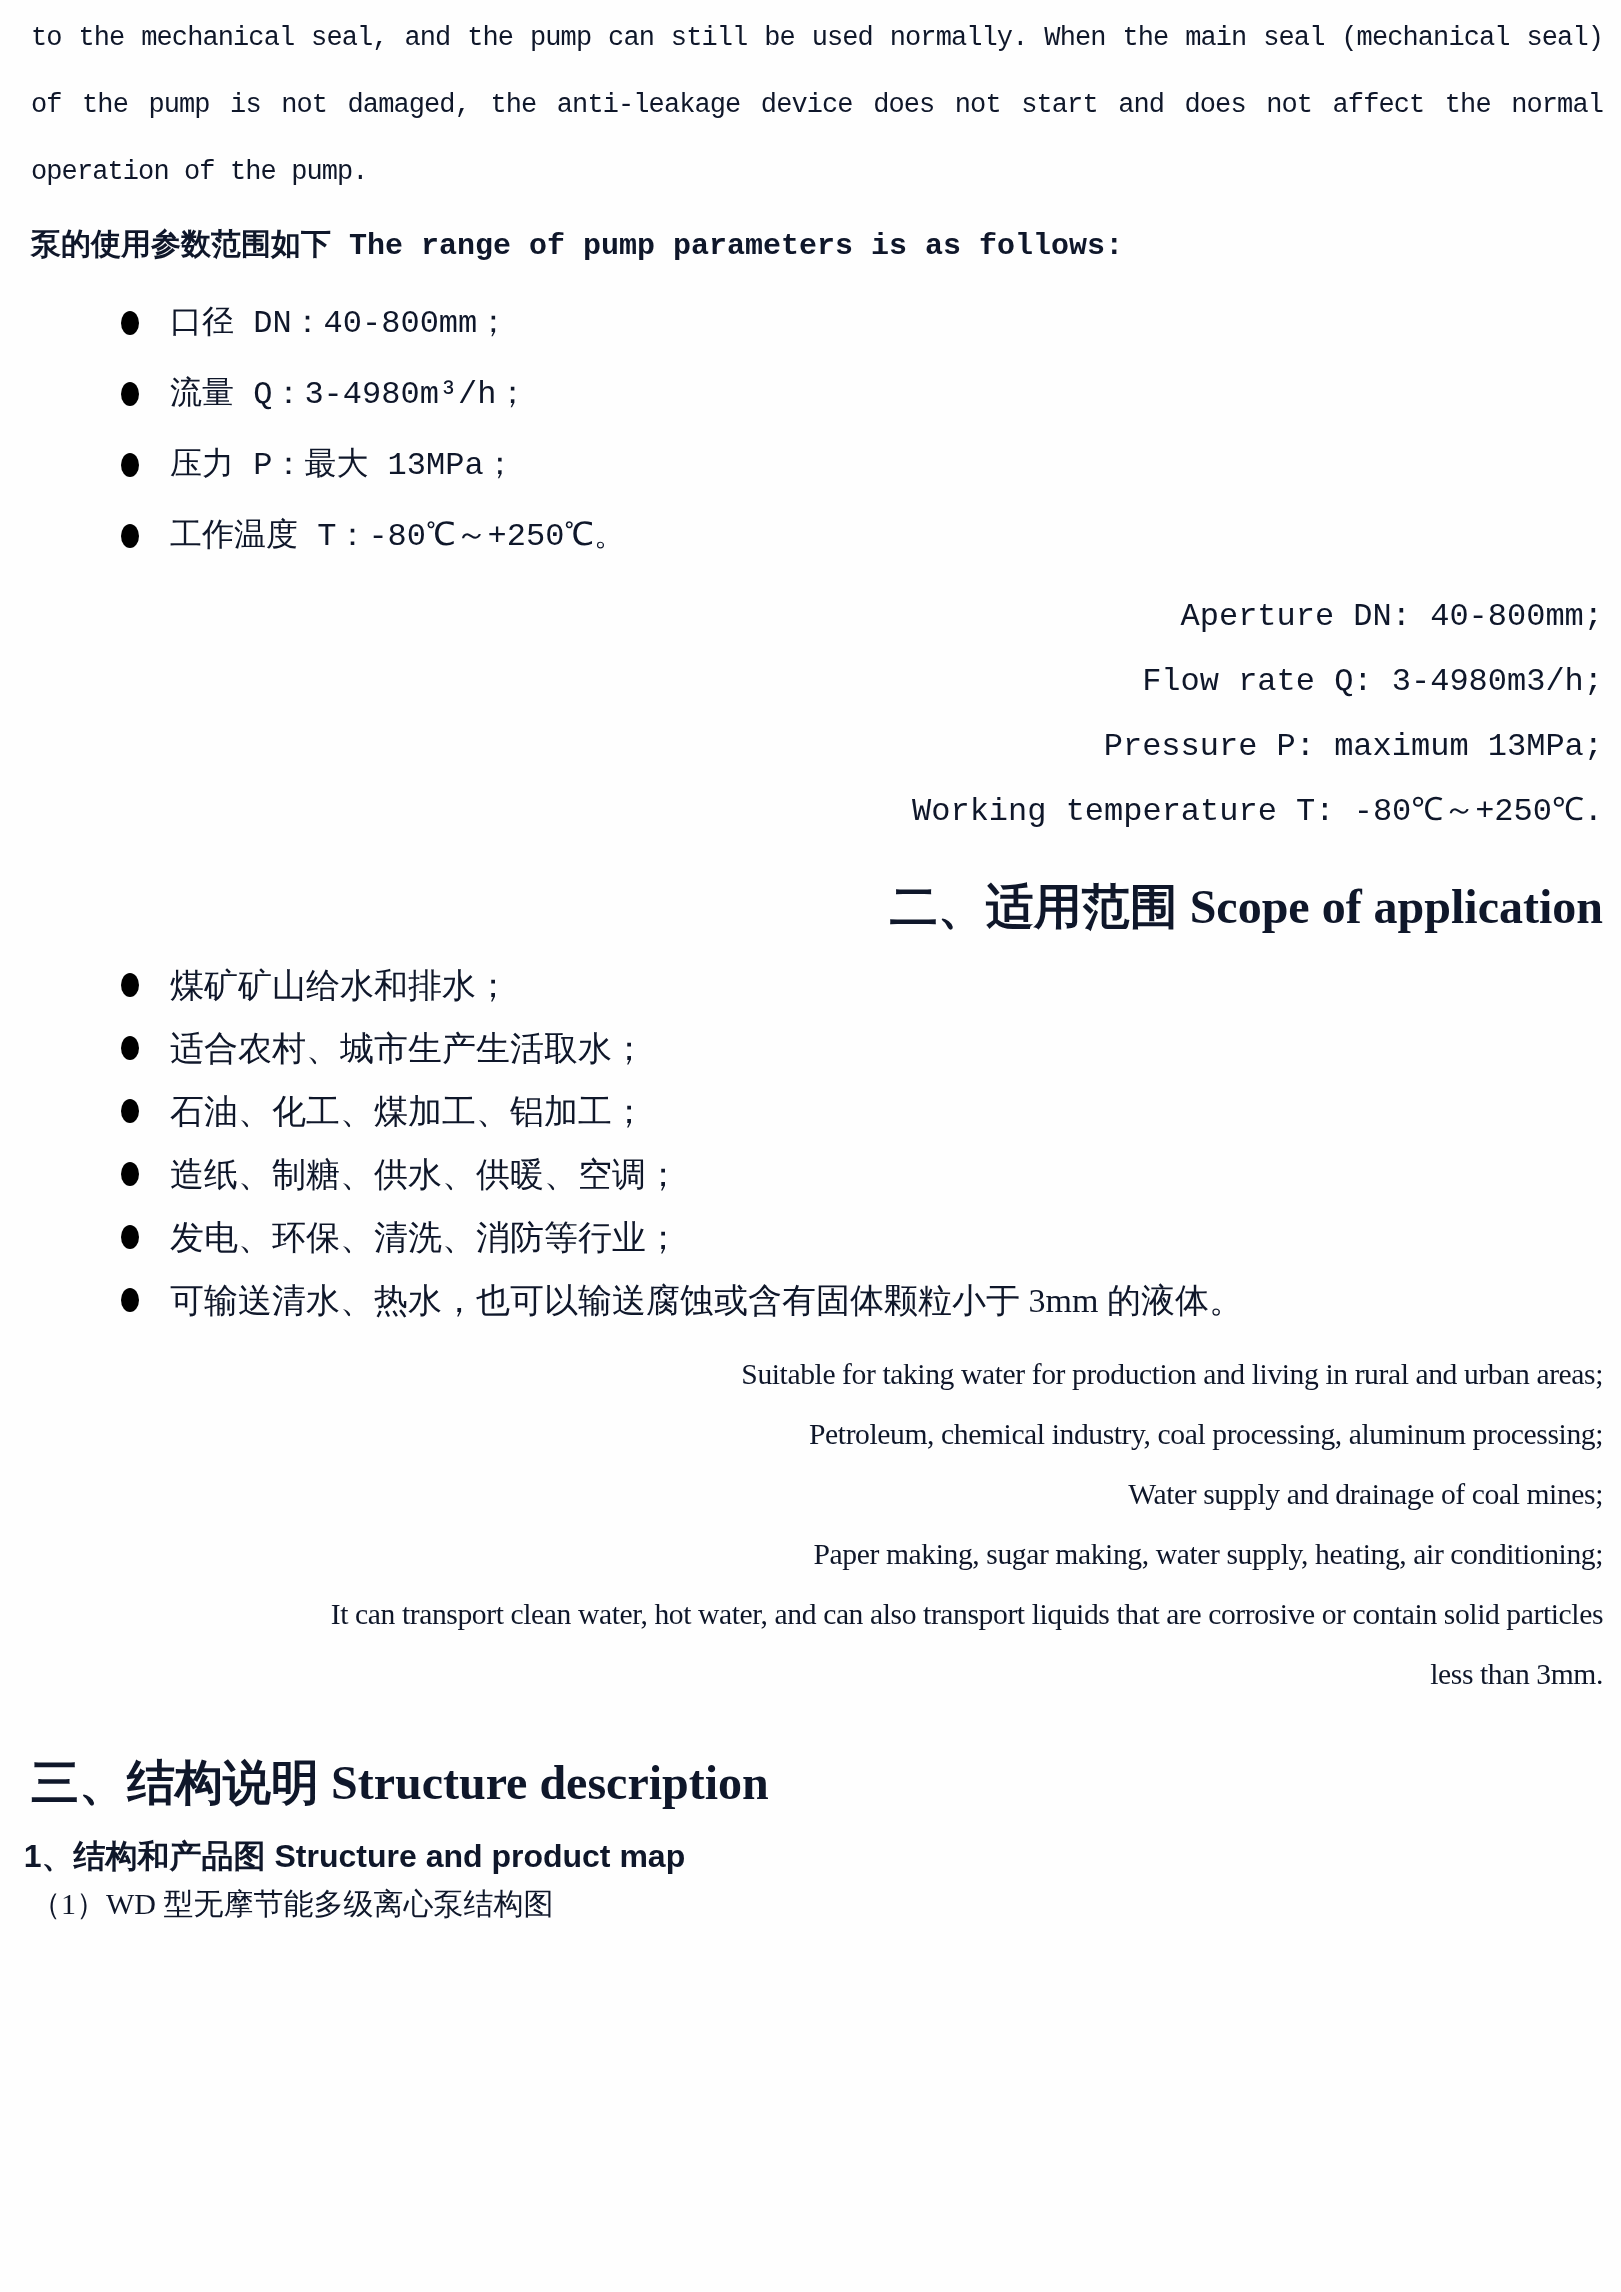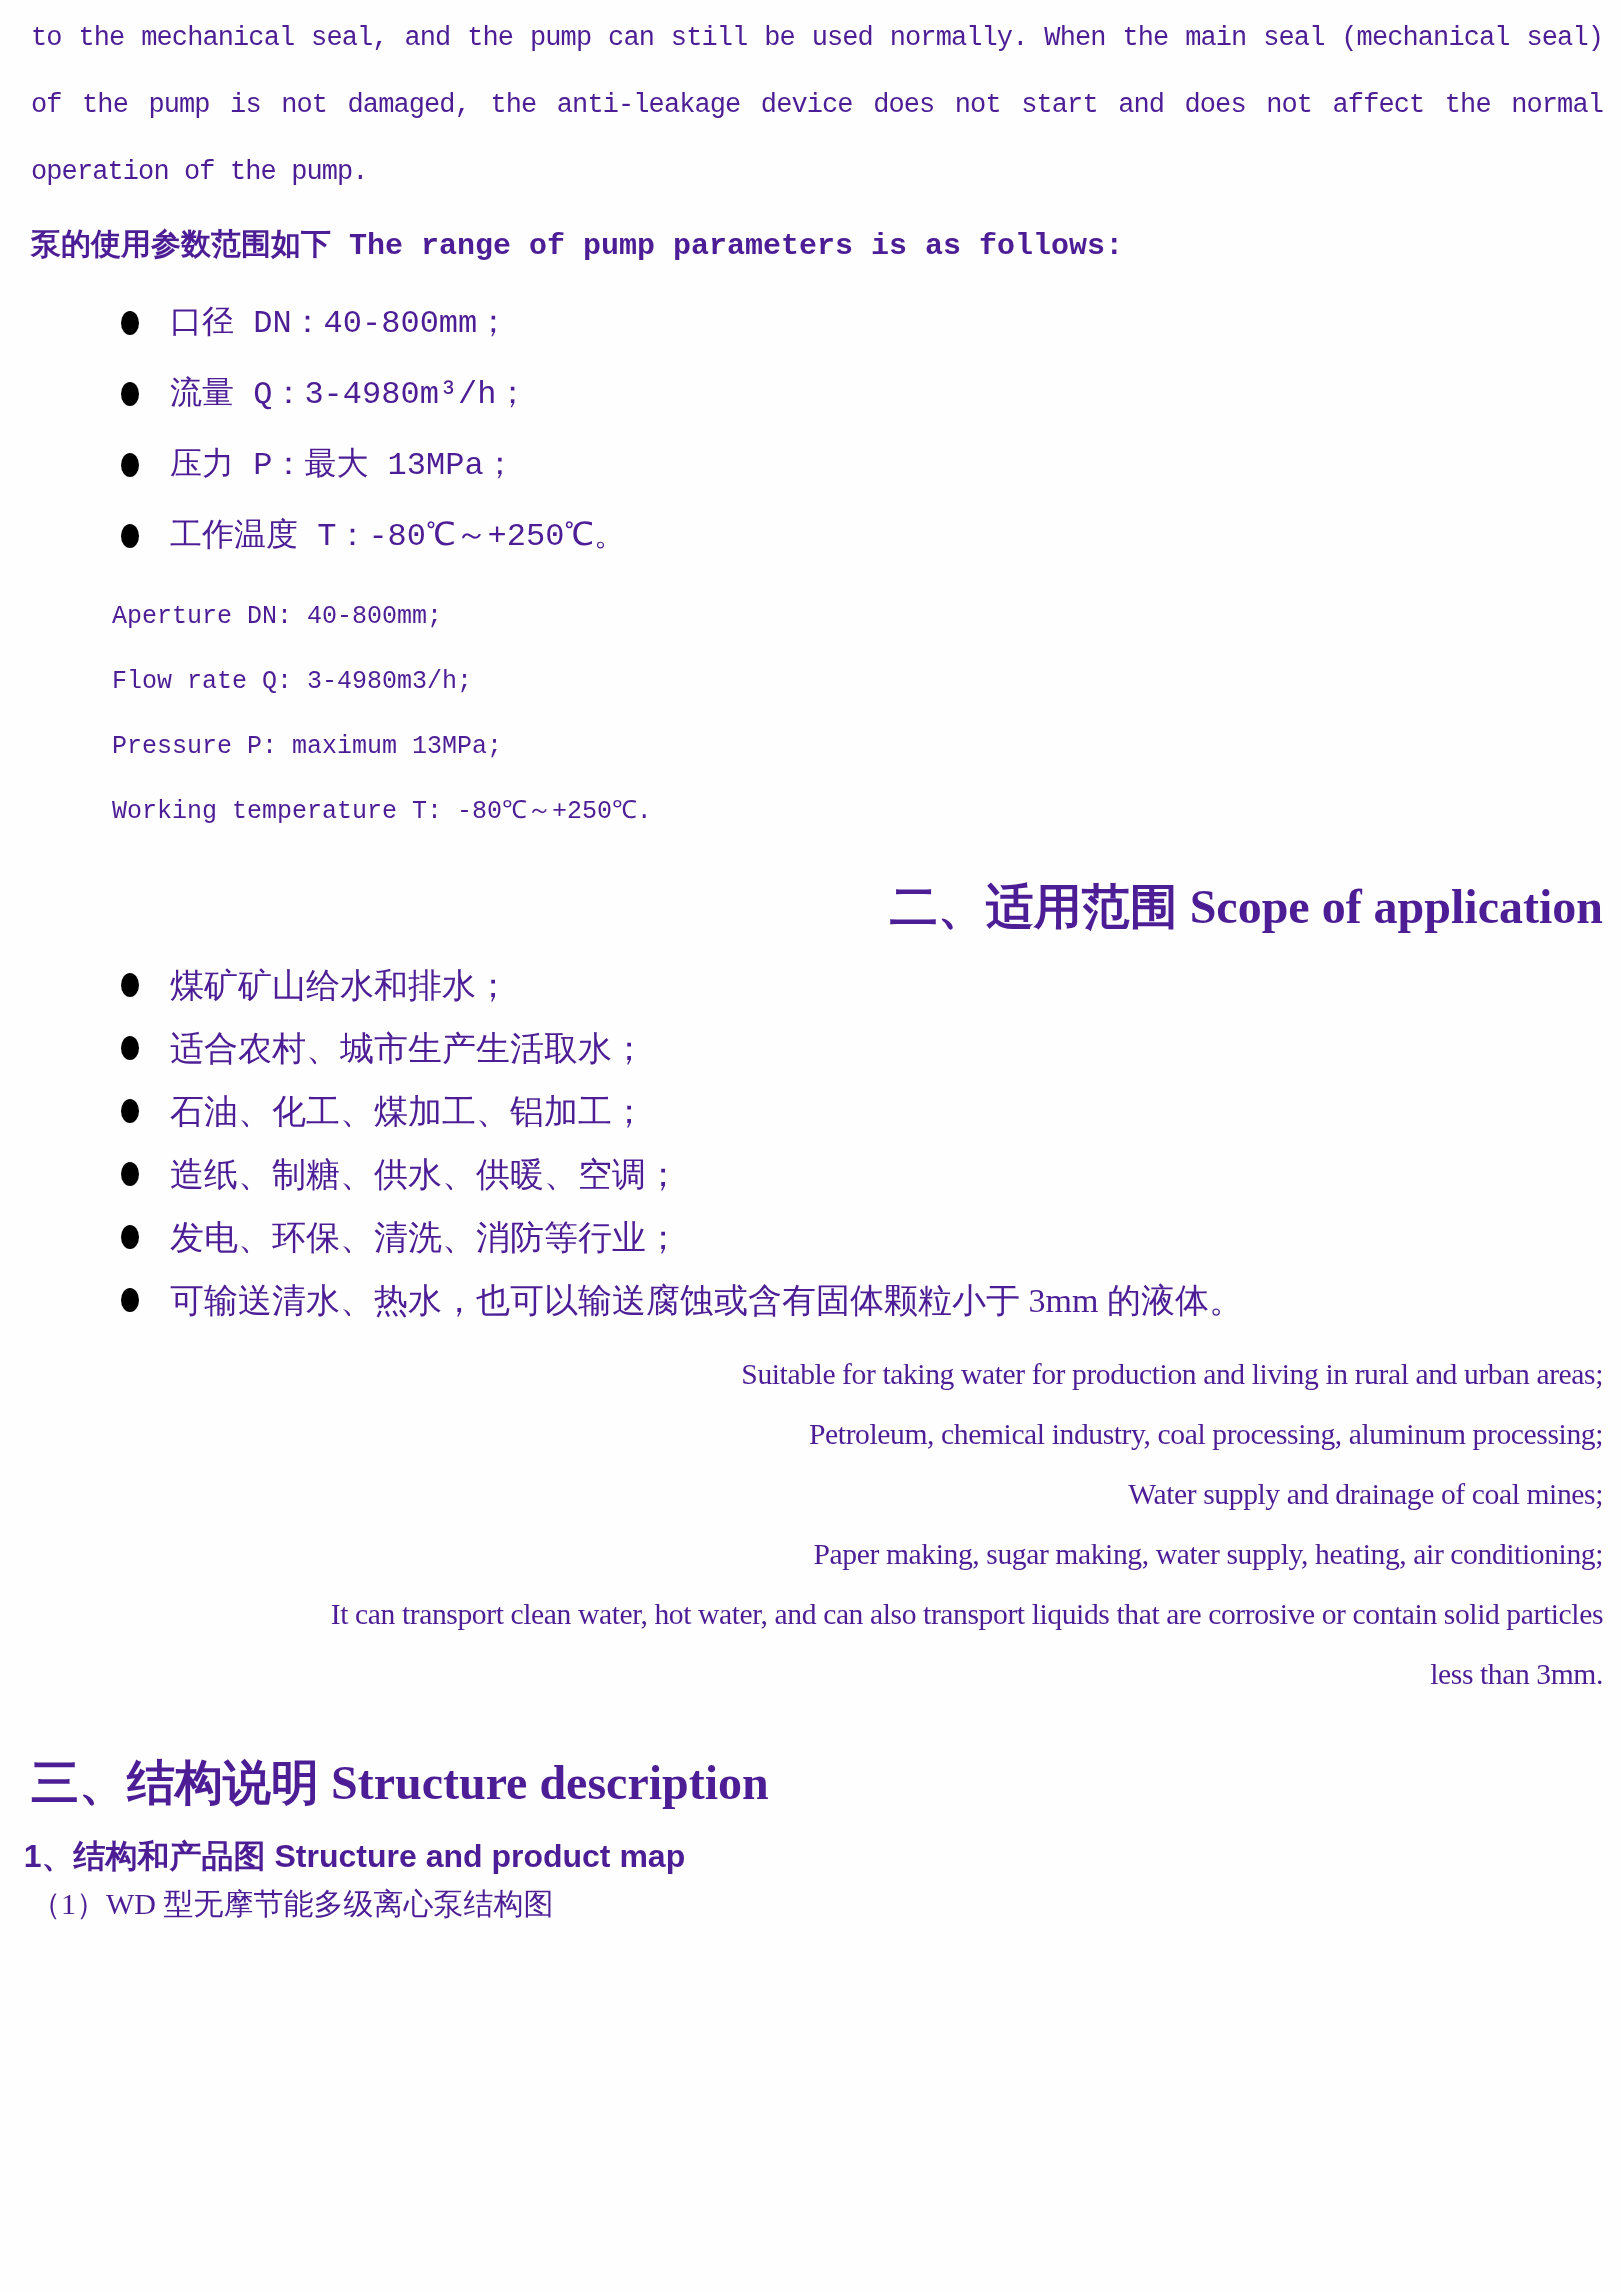--- a/index.html
+++ b/index.html
@@ -5,21 +5,21 @@
   html, body {
     margin: 0;
     padding: 0;
     background: #ffffff;
   }
   .page {
     position: relative;
     width: 1621px;
     height: 2293px;
     background: #fefefe;
-    color: #4c1d95;
+    color: #0f172a;
     overflow: hidden;
     box-sizing: border-box;
     padding: 5.4px 18px 0 31px;
   }
   .mono { font-family: "Liberation Mono", "DejaVu Sans Mono", monospace; }
   .serif { font-family: "Liberation Serif", "DejaVu Serif", serif; }
   .sans  { font-family: "Liberation Sans", "DejaVu Sans", sans-serif; }
 
   
   .intro .line {
@@ -69,23 +69,24 @@
   }
   ul.params-bullets li .bt { font-family: "Liberation Mono", "DejaVu Sans Mono", monospace; margin-top: 8px; }
   ul.scope-bullets  li .bt { font-family: "Liberation Serif", "DejaVu Serif", serif; }
 
   
   .param-en {
     margin-top: 12.5px;
     margin-left: 81px;
   }
   .param-en .pline {
-    font-size: 25px;
+    font-size: 32px;
     line-height: 65px;
     white-space: nowrap;
+    text-align: right;
   }
 
   
   .section {
     font-size: 48px;
     font-weight: bold;
     line-height: 72px;
     margin: 27px 0 0 0;
     white-space: nowrap;
   }

